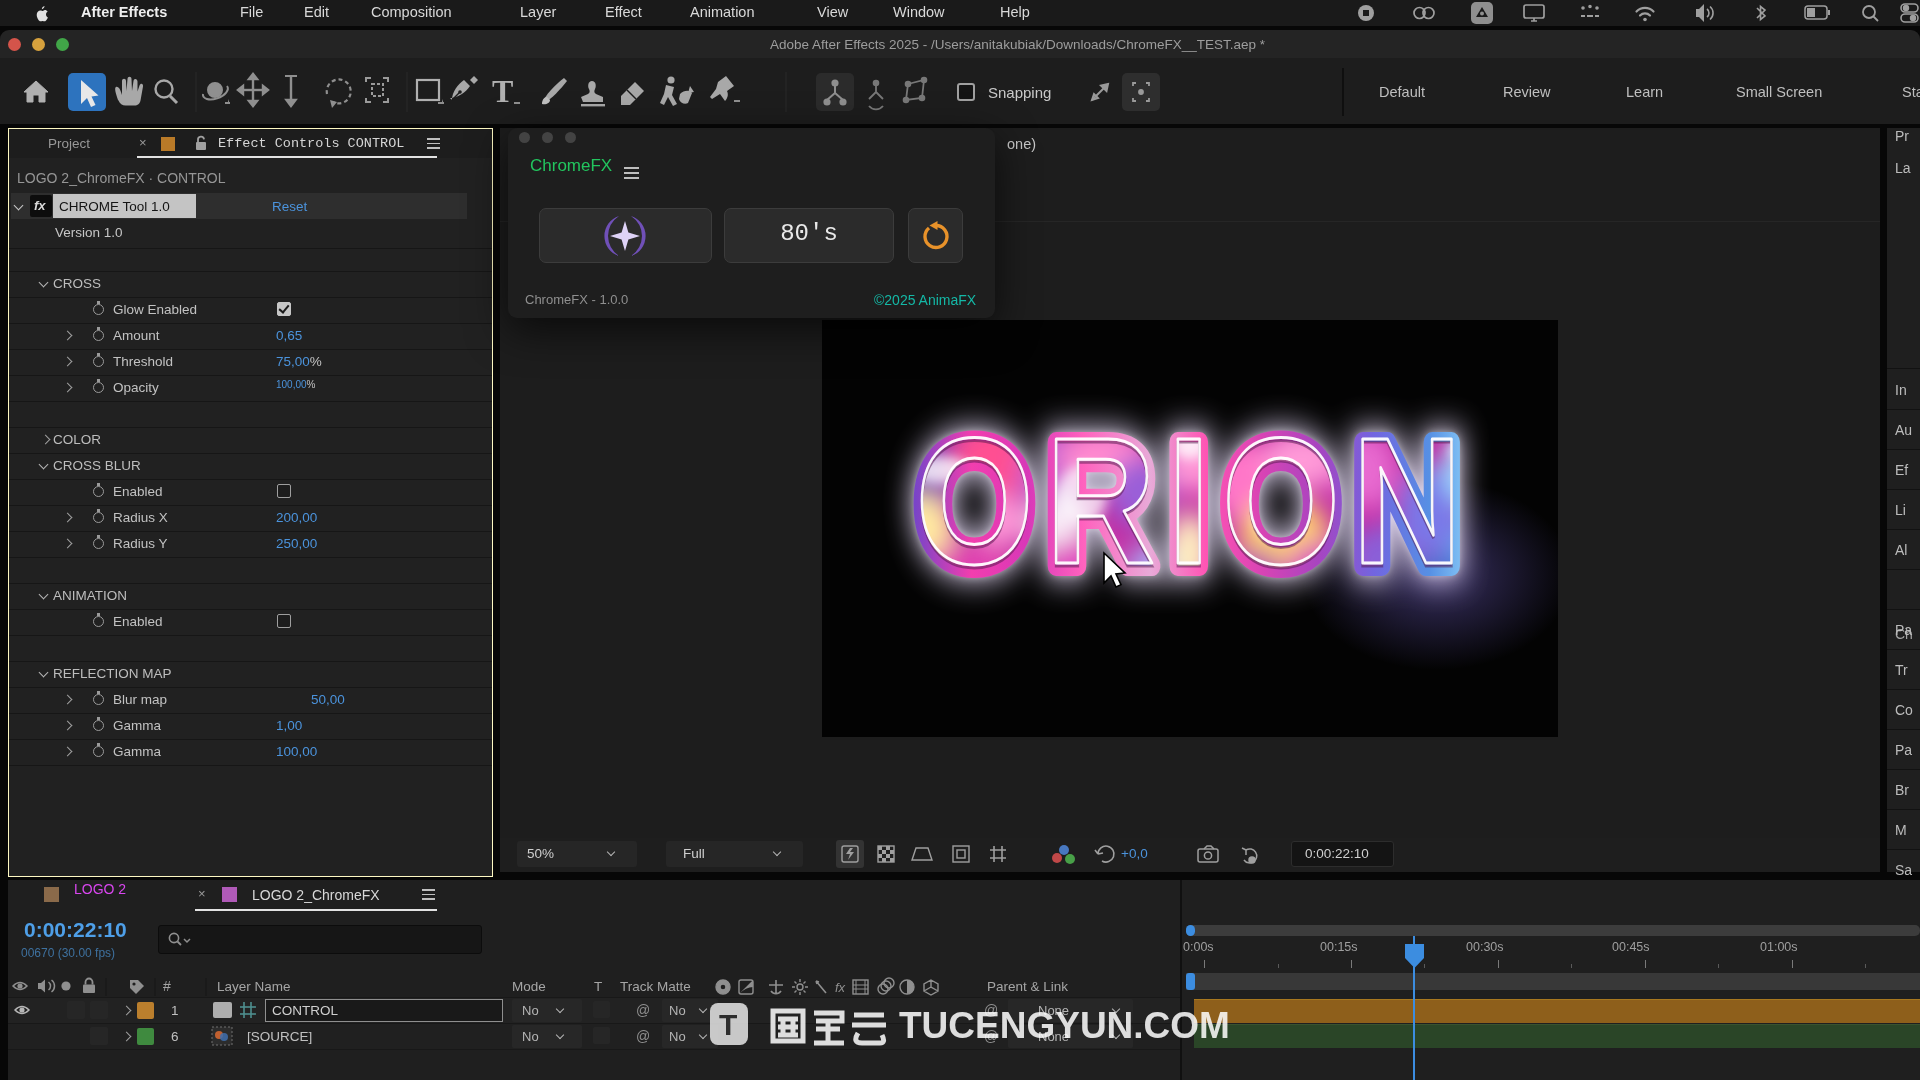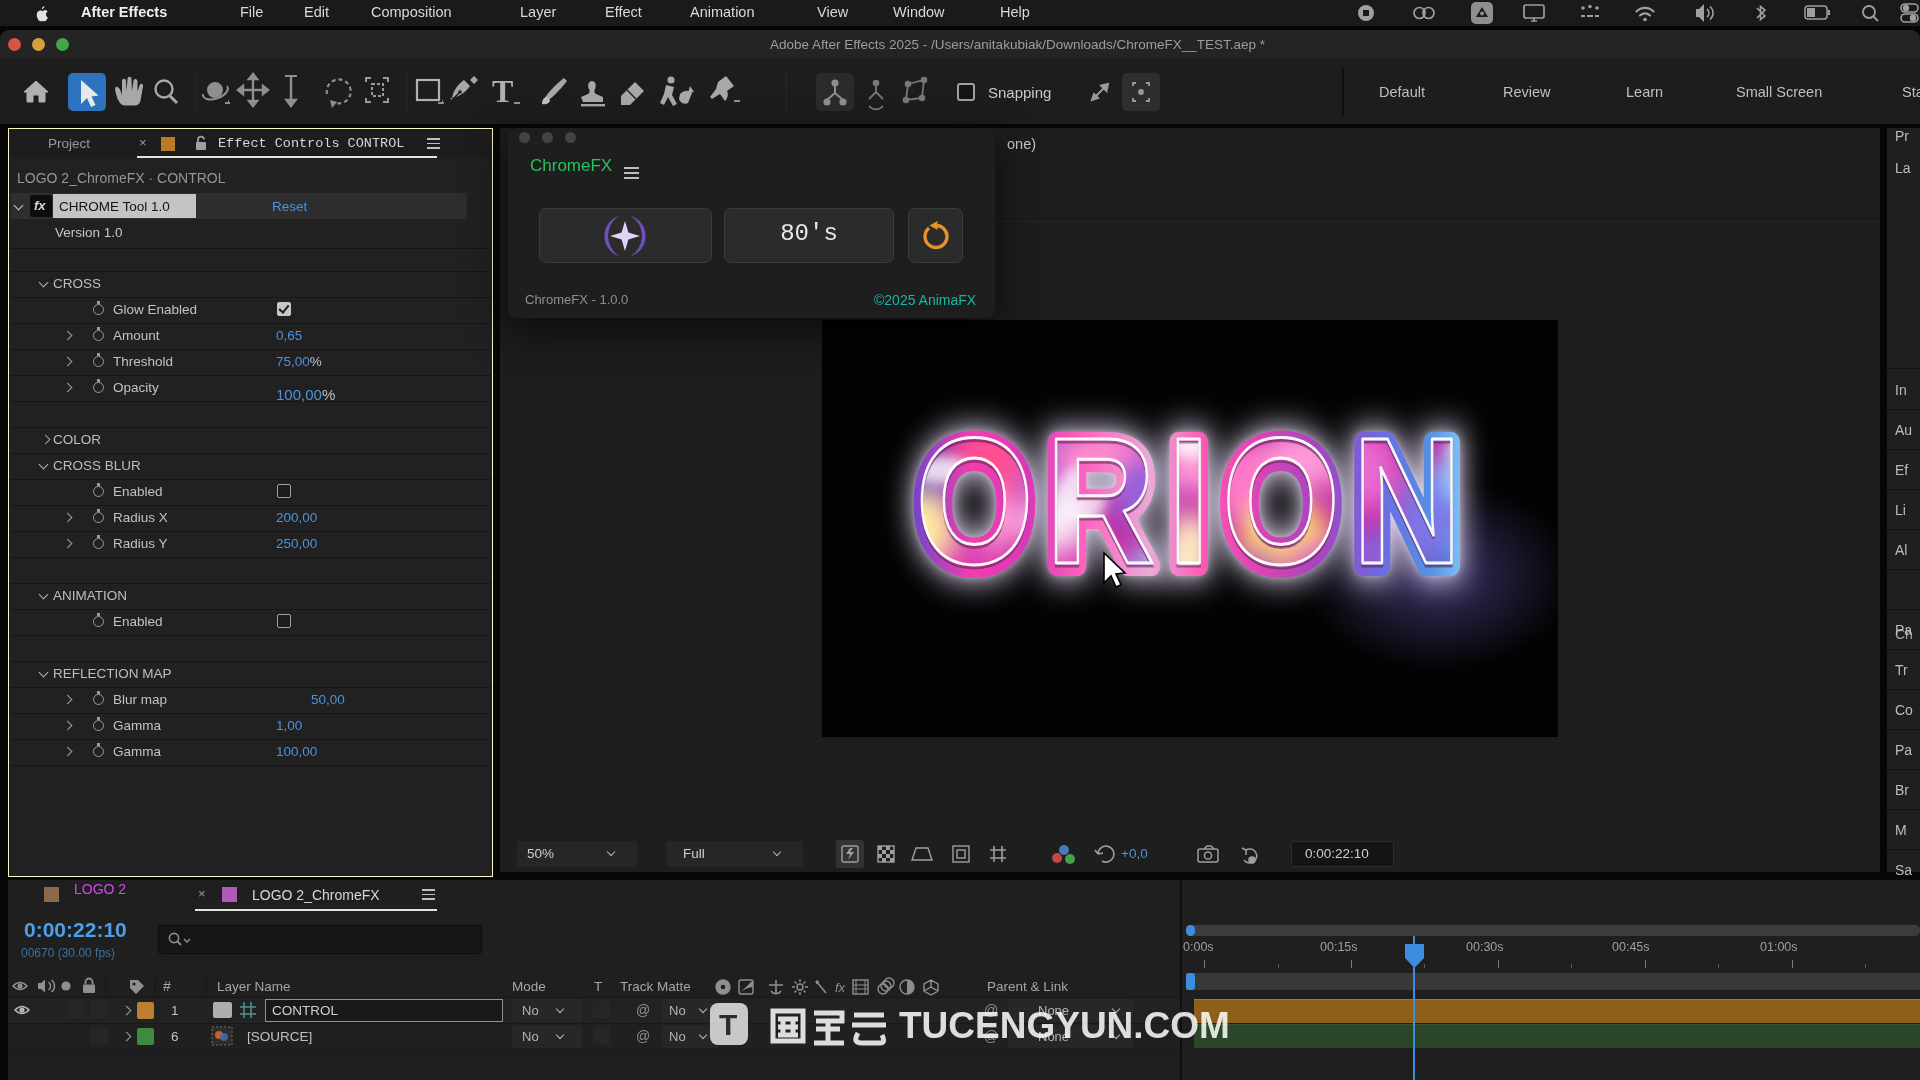--- a/index.html
+++ b/index.html
@@ -269,21 +269,21 @@
     <div class="sw" style="left:84px;top:201px;"></div>
     <div class="txt lbl" style="left:104px;top:199px;">Amount</div>
     <div class="txt blue" style="left:267px;top:199px;font-size:13.5px;">0,65</div>
     <div class="chr" style="left:55px;top:229px;"></div>
     <div class="sw" style="left:84px;top:227px;"></div>
     <div class="txt lbl" style="left:104px;top:225px;">Threshold</div>
     <div class="txt" style="left:267px;top:225px;font-size:13.5px;"><span class="blue">75,00</span><span style="color:#c2c2c2;">%</span></div>
     <div class="chr" style="left:55px;top:255px;"></div>
     <div class="sw" style="left:84px;top:253px;"></div>
     <div class="txt lbl" style="left:104px;top:251px;">Opacity</div>
-    <div class="txt" style="left:267px;top:257px;font-size:15px;"><span class="blue">100,00</span><span style="color:#c2c2c2;">%</span></div>
+    <div class="txt" style="left:267px;top:250px;font-size:10px;"><span class="blue">100,00</span><span style="color:#c2c2c2;">%</span></div>
 
     <div class="chr" style="left:33px;top:307px;"></div>
     <div class="txt lbl" style="left:44px;top:303px;color:#bdbdbd;">COLOR</div>
 
     <div class="chd" style="left:31px;top:332px;"></div>
     <div class="txt lbl" style="left:44px;top:329px;color:#bdbdbd;">CROSS BLUR</div>
     <div class="sw" style="left:84px;top:357px;"></div>
     <div class="txt lbl" style="left:104px;top:355px;">Enabled</div>
     <div class="cbx" style="left:268px;top:355px;"></div>
     <div class="chr" style="left:55px;top:385px;"></div>

